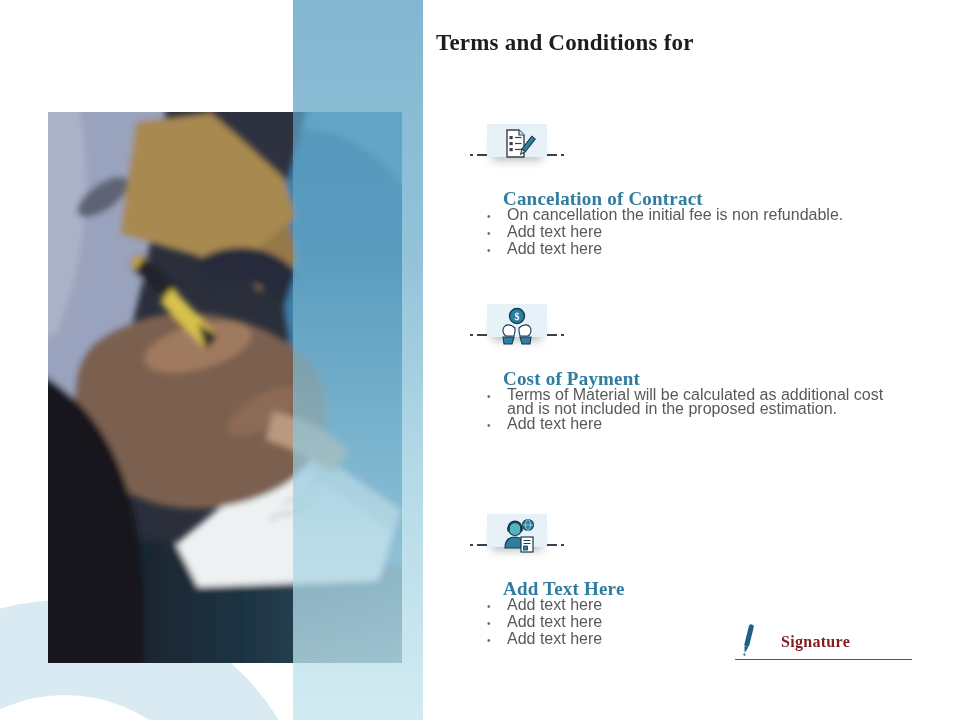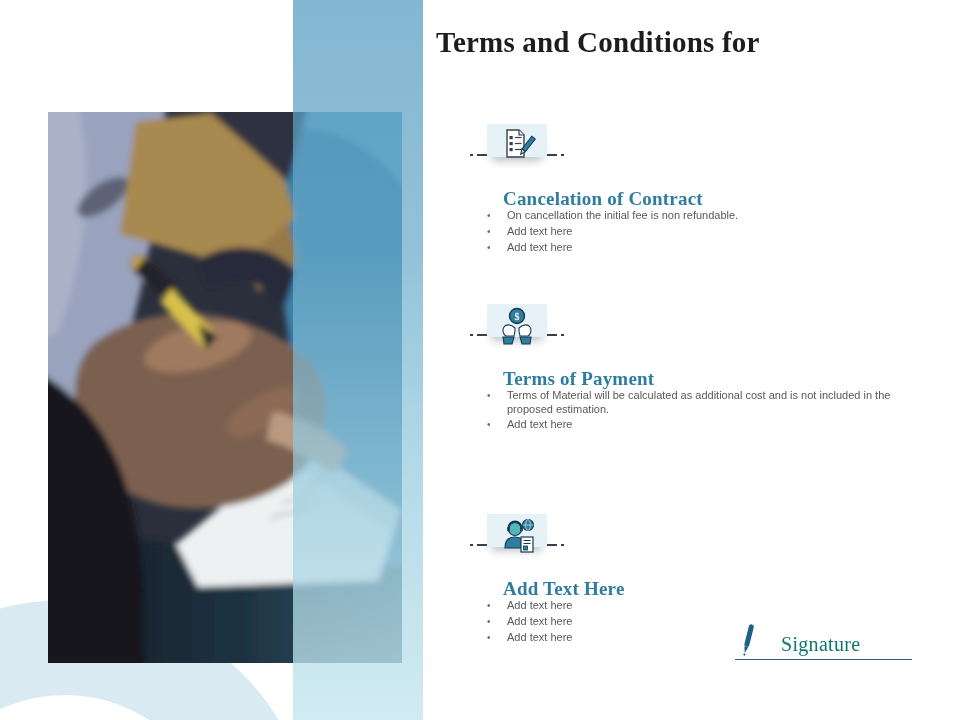--- a/index.html
+++ b/index.html
@@ -19,49 +19,49 @@
   .band{position:absolute;left:293px;top:0;width:130px;height:720px;z-index:3;
         background:linear-gradient(180deg,
           rgba(88,157,193,0.74) 0%,
           rgba(100,168,200,0.70) 35%,
           rgba(150,203,222,0.72) 65%,
           rgba(198,230,238,0.80) 100%);}
 
   
   .title{position:absolute;left:436px;top:24px;width:480px;margin:0;z-index:4;
          font-family:"Liberation Serif","DejaVu Serif",serif;font-weight:700;
-         font-size:29px;line-height:37px;color:#1d1d1d;letter-spacing:0.2px;}
+         font-size:23px;line-height:37px;color:#1d1d1d;letter-spacing:0.2px;}
 
   
   .topic{position:absolute;left:437px;width:480px;z-index:4;}
   .topic.s1{top:124px;} .topic.s2{top:304px;} .topic.s3{top:514px;}
 
   .icon-block{position:relative;margin-left:34px;width:92px;height:46px;}
   .baseline{position:absolute;left:6px;top:30px;width:80px;height:2px;background:#3a404b;}
   .baseline::before,.baseline::after{content:"";position:absolute;top:0;width:3px;height:2px;background:#3a404b;}
   .baseline::before{left:-7px;} .baseline::after{right:-7px;}
   .icon-sq{position:absolute;left:16px;top:0;width:60px;height:33px;background:#e7f1f8;
            box-shadow:0 9px 9px -5px rgba(110,122,134,0.45);}
   .icon-art{position:absolute;left:50%;top:1px;transform:translateX(-50%);}
 
   .topic-h{position:absolute;top:48px;left:50px;margin:16px;white-space:nowrap;
            font-family:"Liberation Serif","DejaVu Serif",serif;font-weight:700;
            font-size:19px;color:#2e7da0;letter-spacing:0.2px;}
   .topic-list{position:absolute;top:84px;left:50px;width:412px;margin:0;padding:0;list-style:none;}
-  .topic-list li{display:flex;margin:0 0 1px 0;color:#58595a;font-size:11px;line-height:14px;justify-content:center;}
+  .topic-list li{display:flex;margin:0 0 1px 0;color:#58595a;font-size:16px;line-height:14px;justify-content:center;}
   .topic-list .dot{flex:0 0 20px;color:#6b6c6e;}
   .topic-list .dot::before{content:"\2022";font-size:10px;}
   .li-t{flex:1;}
 
   
   .signature{position:absolute;left:735px;top:622px;width:177px;height:37px;z-index:4;
              border-bottom:1.5px solid #1e6284;}
   .sig-pen{position:absolute;left:4px;top:0;}
   .sig-label{position:absolute;left:46px;top:11px;font-family:"Liberation Serif","DejaVu Serif",serif;
-             font-weight:400;font-size:20px;color:#0f766e;letter-spacing:0.3px;}
+             font-weight:700;font-size:16px;color:#7f1d1d;letter-spacing:0.3px;}
 </style>
 </head>
 <body>
 
 <div class="slide">
 
   <div class="ring"></div>
 
   <div class="photo">
     <svg width="354" height="551" viewBox="0 0 354 551">
@@ -160,21 +160,21 @@
         <circle cx="22" cy="11" r="7.5" fill="#2e7ea0" stroke="#163a50" stroke-width="1.4"></circle>
         <text x="22" y="15" text-anchor="middle" font-size="10" fill="#ffffff" font-family="Liberation Serif, DejaVu Serif, serif" font-weight="bold">$</text>
         <g stroke="#163a50" stroke-width="1.1">
           <path d="M20 23 C16 19 11 19 9 22 C7 25 8 29 11 31 L19 31 L20 26 Z" fill="#ffffff"></path>
           <path d="M24 23 C28 19 33 19 35 22 C37 25 36 29 33 31 L25 31 L24 26 Z" fill="#ffffff"></path>
           <path d="M8 32 L19 32 L17 39 L9 39 Z" fill="#2e7ea0"></path>
           <path d="M25 32 L36 32 L35 39 L27 39 Z" fill="#2e7ea0"></path>
         </g>
       </svg>
     </div>
-    <h2 class="topic-h">Terms of Payment</h2>
+    <h2 class="topic-h">Cost of Payment</h2>
     <ul class="topic-list">
       <li>
           <span class="dot"></span>
           <span class="li-t">Terms of Material will be calculated as additional cost and is not included in the proposed estimation.</span>
         </li>
       <li>
           <span class="dot"></span>
           <span class="li-t">Add text here</span>
         </li>
     </ul>

